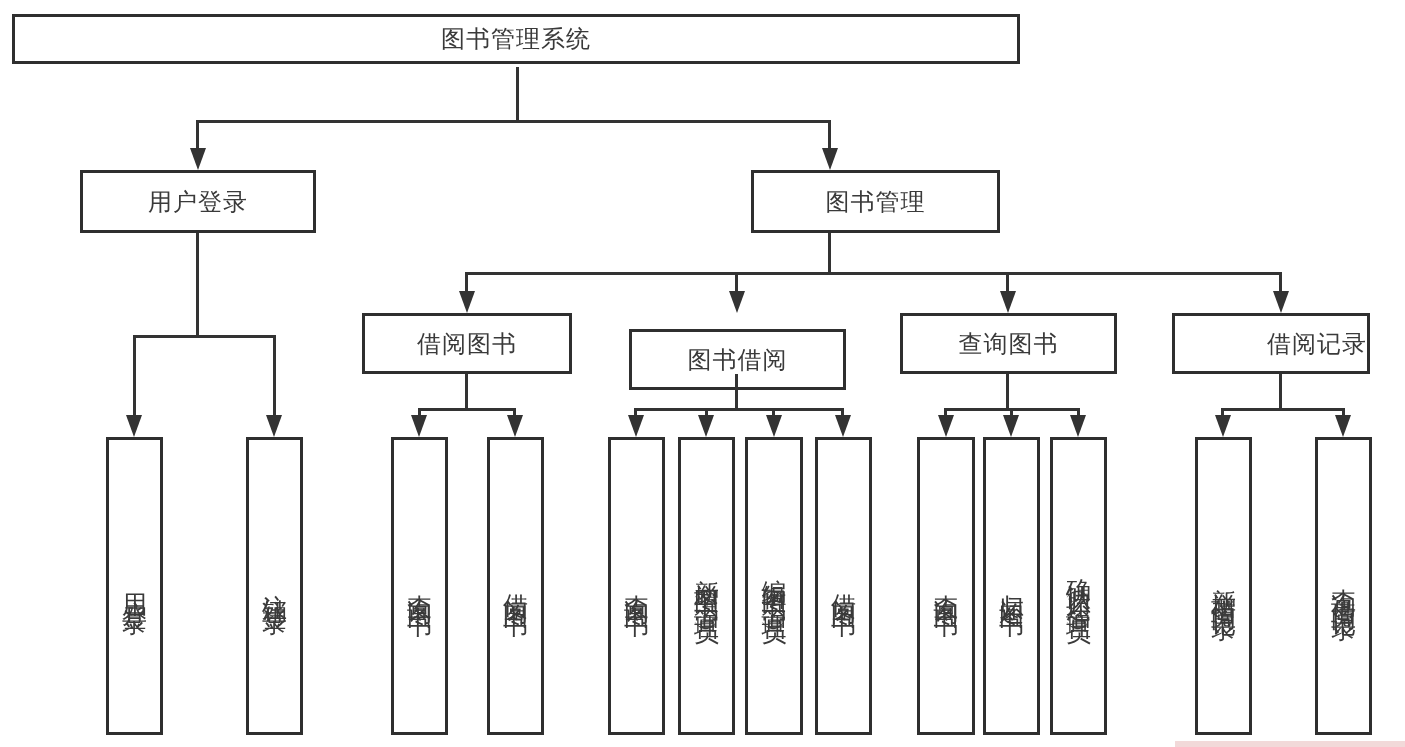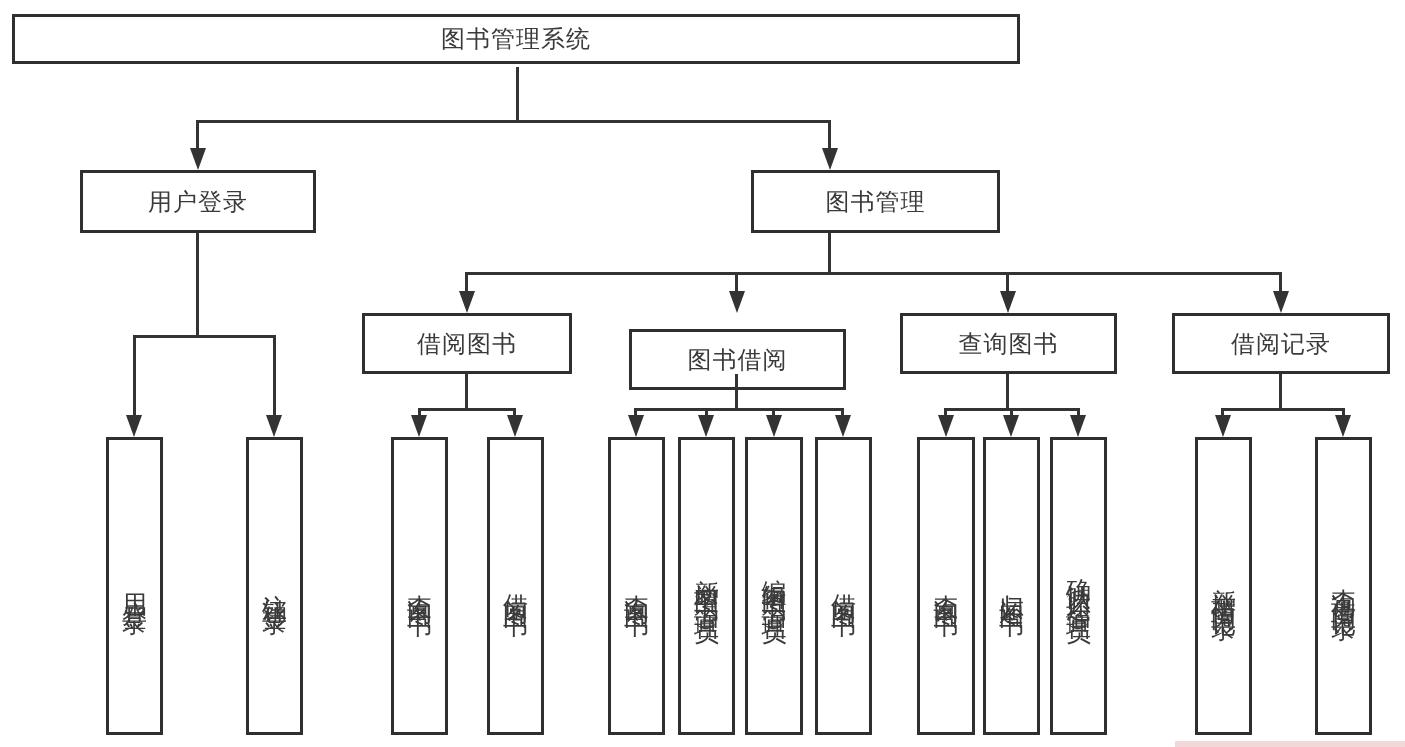--- a/index.html
+++ b/index.html
@@ -75,21 +75,21 @@
 
   <div class="box" style="left:362px;top:313px;width:210px;height:61px;">
     <span class="hlabel">借阅图书</span>
   </div>
   <div class="box" style="left:629px;top:329px;width:217px;height:61px;">
     <span class="hlabel">图书借阅</span>
   </div>
   <div class="box" style="left:900px;top:313px;width:217px;height:61px;">
     <span class="hlabel">查询图书</span>
   </div>
-  <div class="box" style="left:1172px;top:313px;width:218px;height:61px;">
+  <div class="box" style="left:1172px;top:313px;width:198px;height:61px;justify-content:flex-end;">
     <span class="hlabel">借阅记录</span>
   </div>
 
   <div class="line vline" style="left:465px;top:374px;height:34px;"></div>
   <div class="line vline" style="left:735px;top:374px;height:34px;"></div>
   <div class="line vline" style="left:1006px;top:374px;height:34px;"></div>
   <div class="line vline" style="left:1279px;top:374px;height:34px;"></div>
 
   <div class="line hline" style="left:418px;top:408px;width:98px;"></div>
   <div class="line vline" style="left:418px;top:408px;height:10px;"></div>

